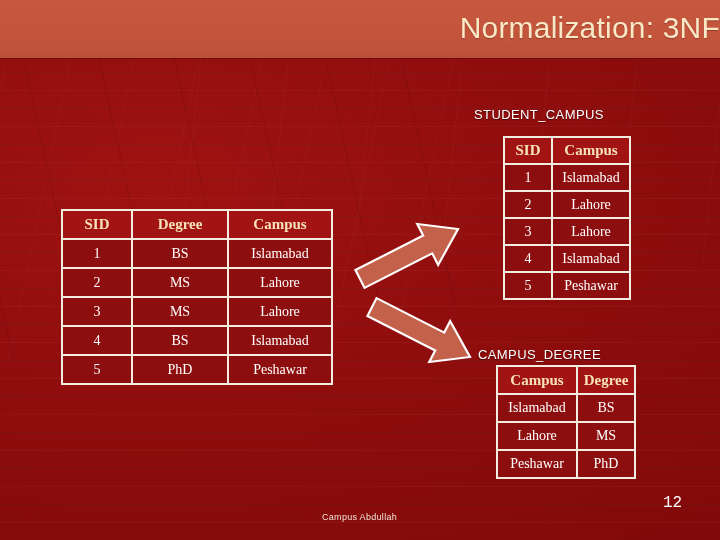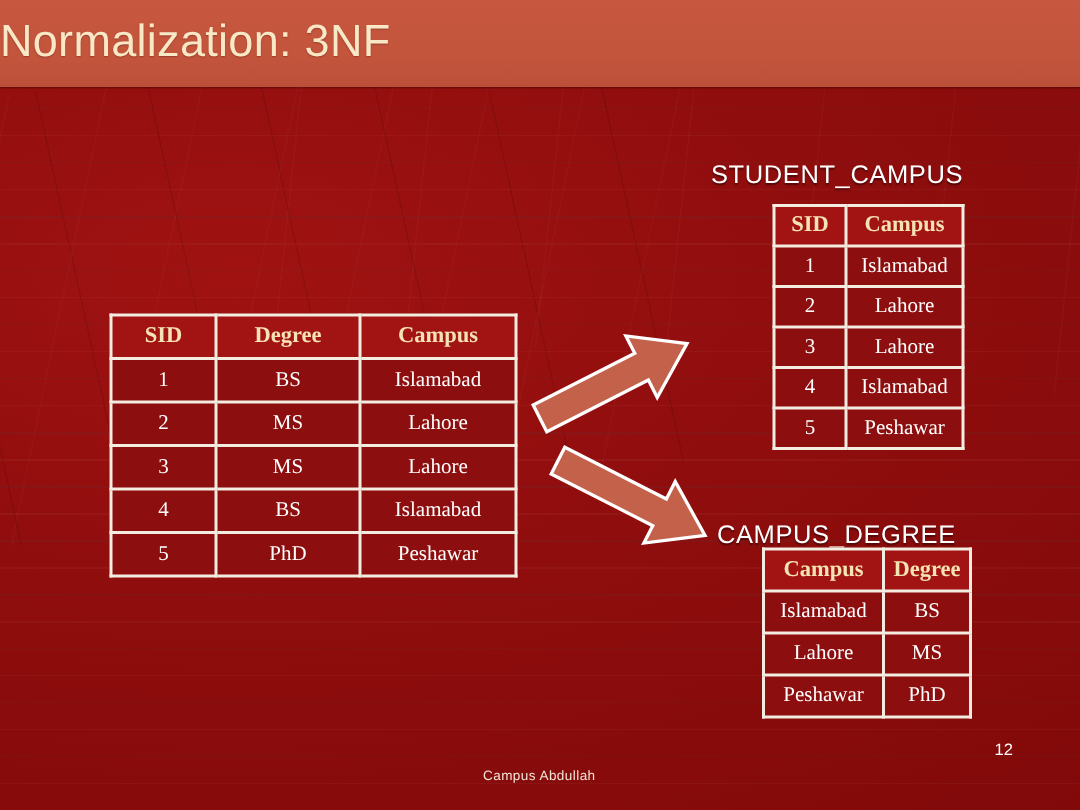--- a/index.html
+++ b/index.html
@@ -36,44 +36,43 @@
     transform:skewY(5deg);pointer-events:none;
   }
 
   
   .header-band{
     position:absolute;left:0;top:0;width:720px;height:58px;
     background:linear-gradient(to bottom,#c7573f 0%,#c4553d 62%,#bb5039 100%);
     box-shadow:0 1px 0 rgba(0,0,0,.25);
   }
   .slide-title{
-    position:absolute;left:0;top:6px;width:720px;text-align:left;
+    position:absolute;left:0;top:6px;width:720px;text-align:right;
     font-size:30px;line-height:44px;font-weight:400;
     color:#f8e8c6;
     letter-spacing:.2px;
     text-shadow:0 1px 1px rgba(120,40,25,.55);
   }
 
   
   .tbl-label{
-    position:absolute;color:#ffffff;font-size:17px;font-weight:400;
+    position:absolute;color:#ffffff;font-size:13px;font-weight:400;
     letter-spacing:.4px;white-space:nowrap;
     text-shadow:0 1px 1px rgba(0,0,0,.45);
   }
   #label-registration{left:62px;top:184px;}
   #label-student-campus{left:474px;top:107px;}
   #label-campus-degree{left:478px;top:334px;margin-top:13px;}
 
   
   table.ppt-table{
     position:absolute;border-collapse:collapse;
     background:#8a0c0c;
     border:2px solid #f3ece0;
     table-layout:fixed;
-    margin-left:12px;
   }
   table.ppt-table td,table.ppt-table th{
     border:2px solid #f3ece0;
     text-align:center;vertical-align:middle;
     font-family:"Liberation Serif", serif;
     background:#8e0f0f;
     padding:0;
   }
   table.ppt-table th{
     color:#f6e3b4;font-weight:bold;font-size:15px;
@@ -109,22 +108,22 @@
   #arrow-down{left:356px;top:292px;}
 
   
   .footer-author{
     position:absolute;left:322px;top:512px;
     color:#efe4d8;font-size:9px;letter-spacing:.3px;
     font-family:"Liberation Sans", sans-serif;
   }
   .footer-page{
     position:absolute;left:663px;top:494px;
-    color:#ffffff;font-size:11px;
-    font-family:Liberation Sans, sans-serif;
+    color:#ffffff;font-size:16px;
+    font-family:Liberation Mono, monospace;
   }
 </style>
 </head>
 <body>
 
 <div id="slide">
 
   <div class="bg-bricks"></div>
   <div class="bg-persp"></div>
   <div class="bg-persp2"></div>

